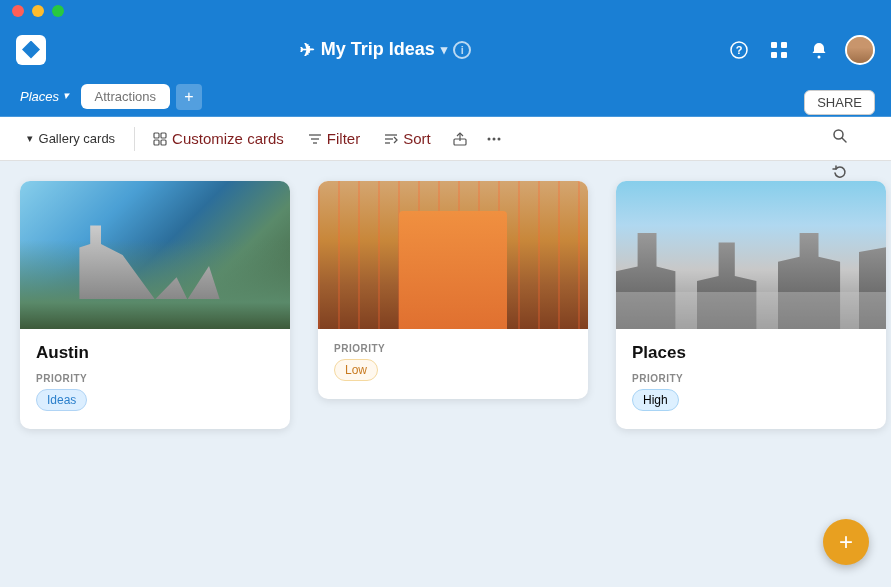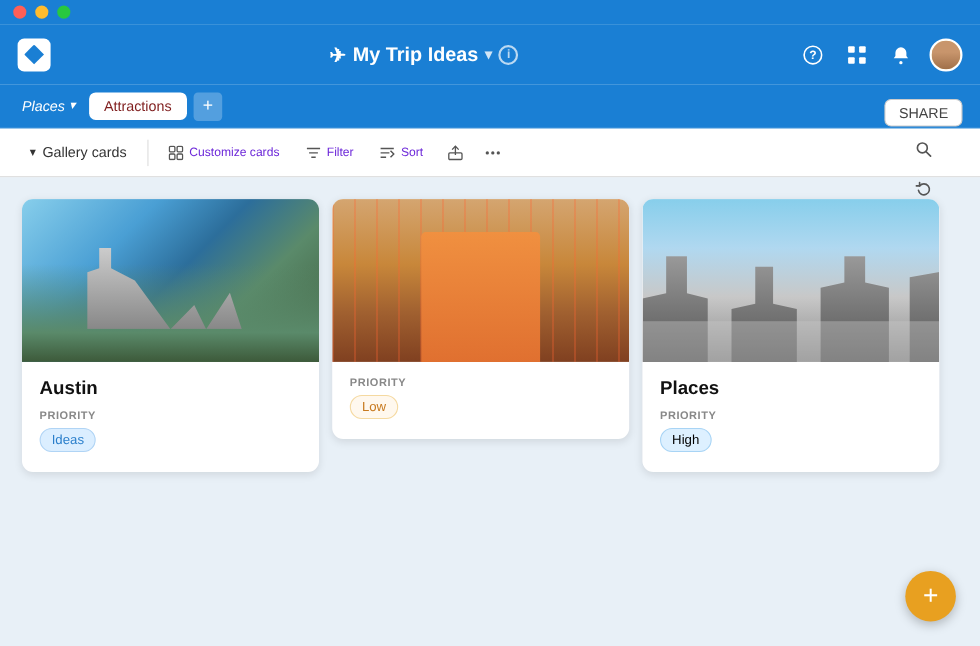--- a/index.html
+++ b/index.html
@@ -115,21 +115,21 @@
       color: white;
       font-size: 13px;
       font-weight: 500;
       padding: 4px 8px;
       border-radius: 4px;
       cursor: pointer;
       font-style: italic;
     }
     .tab-attractions {
       background: white;
-      color: #7f1d1d;
+      color: #737373;
       font-size: 13px;
       font-weight: 500;
       padding: 5px 14px;
       border-radius: 6px;
       cursor: pointer;
       border: none;
     }
     .tab-add {
       width: 26px; height: 26px;
       background: rgba(255,255,255,0.25);
@@ -173,22 +173,22 @@
       height: 24px;
       background: #ddd;
       margin: 0 4px;
     }
     .toolbar-btn {
       display: flex;
       align-items: center;
       gap: 5px;
       padding: 5px 10px;
       border-radius: 4px;
-      font-size: 11px;
-      color: #6d28d9;
+      font-size: 15px;
+      color: #7f1d1d;
       cursor: pointer;
       text-align: right;
     }
     .toolbar-right {
       display: flex;
       align-items: center;
       gap: 6px;
       flex-direction: column;
     }
     .share-btn {
@@ -206,21 +206,21 @@
       display: flex; align-items: center; justify-content: center;
       color: #555;
       cursor: pointer;
       font-size: 16px;
     }
 
     
     .content {
       padding: 20px 20px;
       display: flex;
-      gap: 12px;
+      gap: 28px;
       align-items: flex-start;
     }
 
     
     .card {
       background: white;
       border-radius: 10px;
       box-shadow: 0 2px 8px rgba(0,0,0,0.1);
       overflow: hidden;
       width: 270px;

